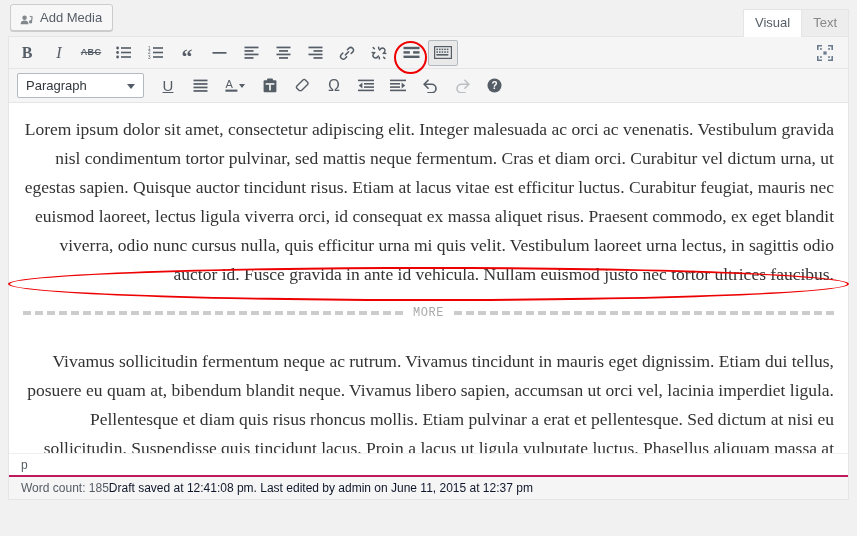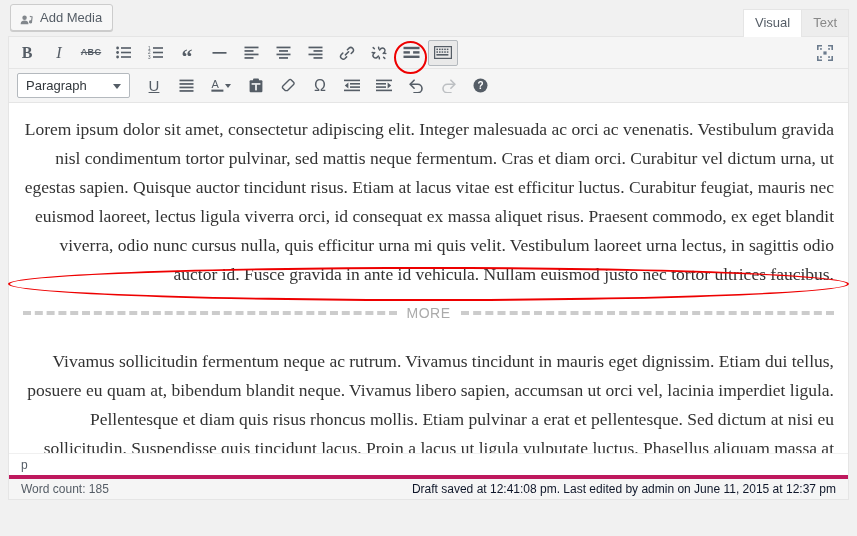--- a/index.html
+++ b/index.html
@@ -96,21 +96,21 @@
   .btn .glyph{
     font-size:15px;line-height:1;color:#555d66;
     font-family:"Liberation Serif", serif;
   }
   .btn.disabled{opacity:.35;cursor:default;}
   .spacer{flex:1;}
 
   
   .sel{
     position:relative;
-    width:113px;height:25px;
+    width:127px;height:25px;
     margin:0 8px 0 6px;
     background:#ffffff;
     border:1px solid #b4b9be;
     border-radius:2px;
     display:flex;align-items:center;
     font-size:13px;color:#32373c;
     padding-left:8px;
     box-sizing:border-box;
     cursor:pointer;
   }
@@ -153,22 +153,22 @@
     position:relative;
     height:24px;
     margin:12px 0 0 0;
     display:flex;align-items:center;
   }
   .more-divider .dash{
     flex:1;height:0;
     border-top:4px dashed #cccccc;
   }
   .more-divider .label{
-    font-family:Liberation Sans, sans-serif;
-    font-size:14px;
+    font-family:Liberation Mono, monospace;
+    font-size:12px;
     letter-spacing:.5px;
     color:#aaaaaa;
     padding:0 10px;
     user-select:none;
   }
 
   
   .pathbar{
     position:absolute;left:0;bottom:24px;
     width:100%;height:22px;
@@ -177,23 +177,22 @@
     display:flex;align-items:center;
     padding-left:12px;
     font-size:12px;color:#555d66;
     background:#fff;
   }
   .statusbar{
     position:absolute;left:0;bottom:0;
     width:100%;height:24px;
     box-sizing:border-box;
     background:#f5f5f5;
-    border-top:4px solid #be185d;
+    border-top:2px solid #be185d;
     display:flex;align-items:center;
-    justify-content:space-between;
     padding:4px 12px;
     font-size:12px;color:#555d66;
   }
   .statusbar .right{color:#0f172a;}
 
   
   .annot{
     position:absolute;
     border:2.5px solid #ee0000;
     border-radius:50%;

